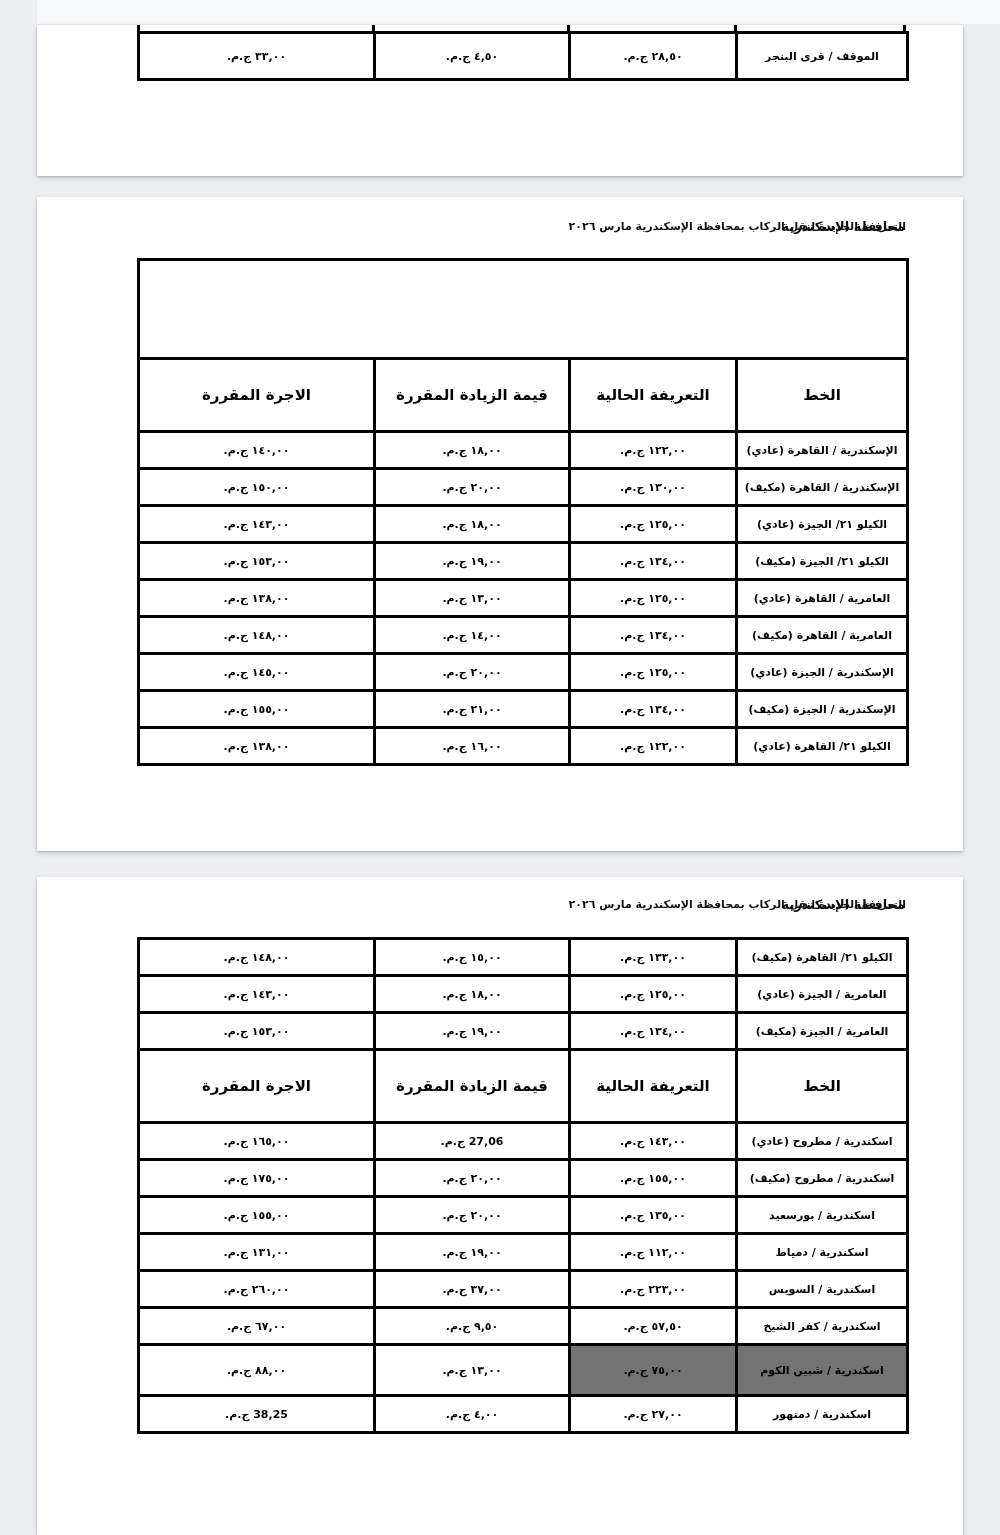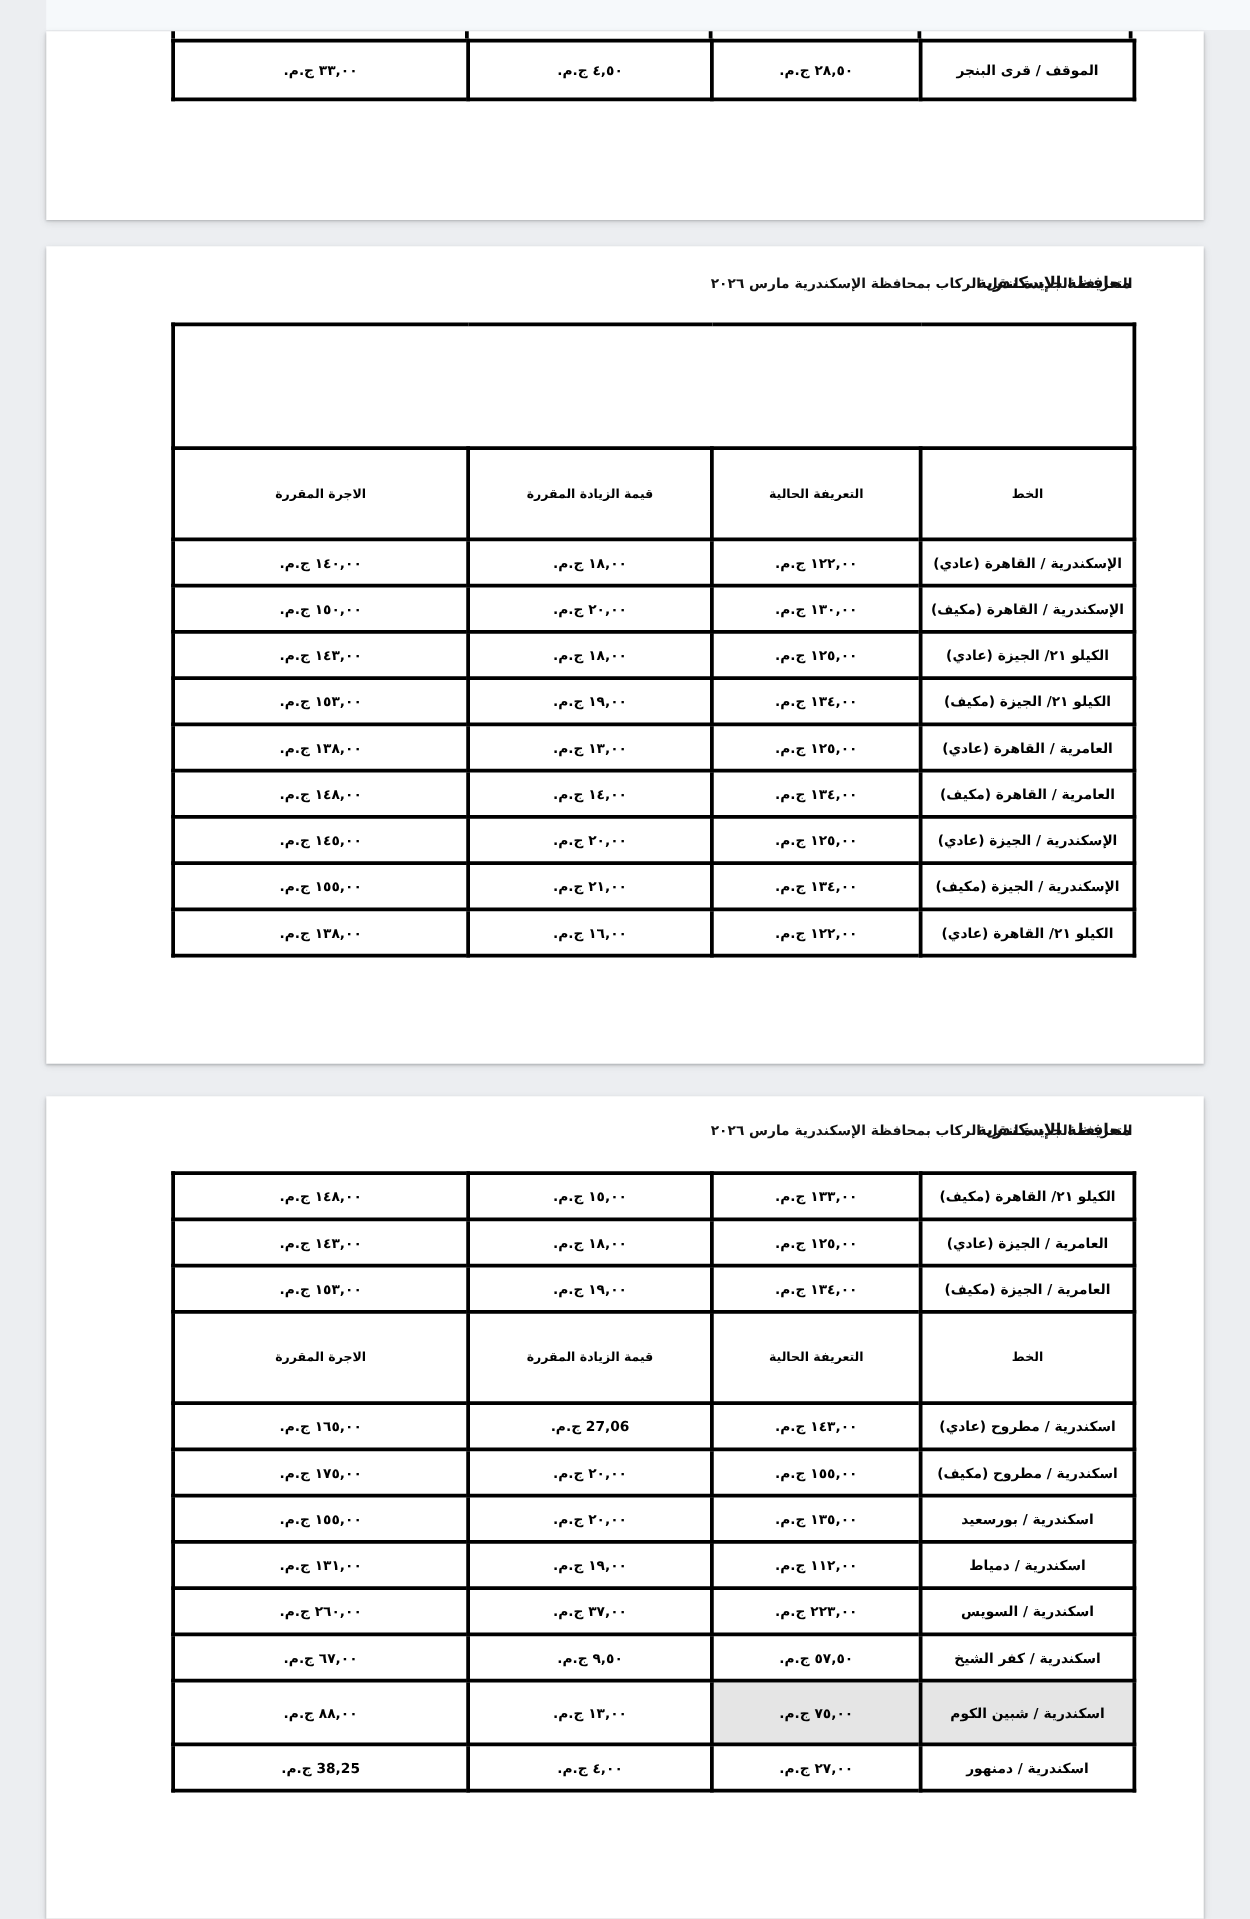--- a/index.html
+++ b/index.html
@@ -40,23 +40,23 @@
   }
   .doc-table td{
     border:3px solid #000;
     text-align:center;vertical-align:middle;
     font-size:11px;font-weight:700;color:#000;
     padding:0;overflow:hidden;white-space:nowrap;
   }
   .r-data td{height:34px;}
   .r-tall td{height:48px;}
   .r-empty td{height:96px;}
-  .r-head td{height:70px;font-size:10px;}
+  .r-head td{height:70px;font-size:15px;}
   .r-section td{height:30px;font-size:11.5px;}
-  .hl{background:#e5e5e5;}
+  .hl{background:#737373;}
 
   
   .stubs{position:absolute;left:100px;top:0;width:769px;height:6px;}
   .stubs span{position:absolute;top:0;width:3px;height:6px;background:#000;}
   #p1-table{top:6px;}
   #p1-table td{height:44px;}
   #p2-table{top:61px;}
   #p3-table{top:60px;}
 </style>
 </head>

